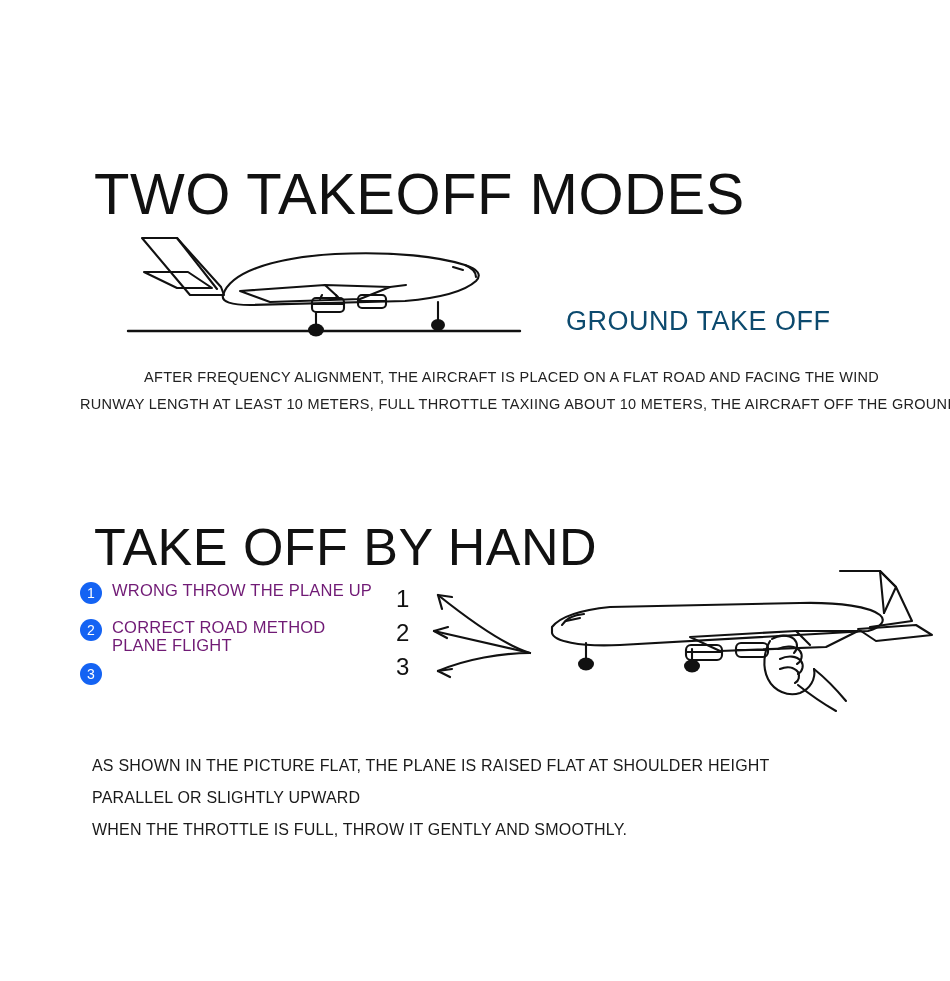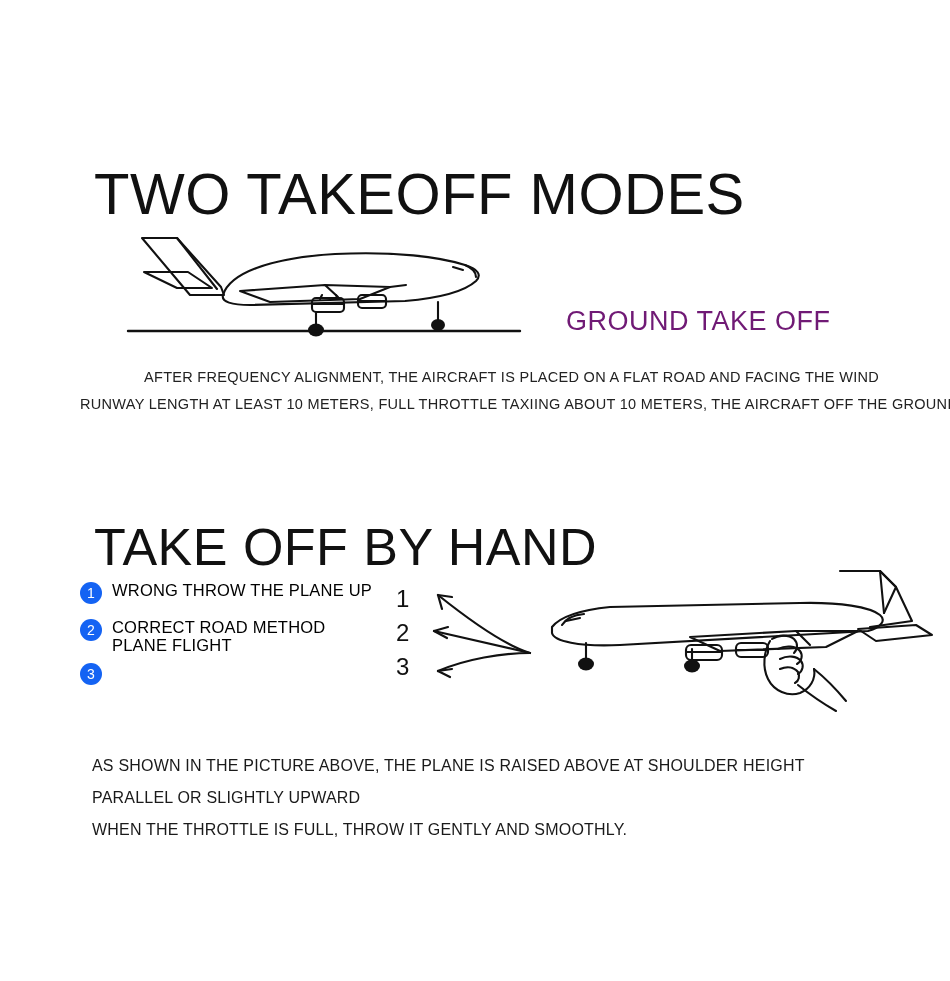--- a/index.html
+++ b/index.html
@@ -43,21 +43,21 @@
     white-space: nowrap;
   }
 
   
   .ground-label {
     position: absolute;
     left: 566px;
     top: 306px;
     font-size: 27px;
     letter-spacing: 0.5px;
-    color: #701a75;
+    color: #0c4a6e;
     white-space: nowrap;
   }
   .ground-caption-1 {
     position: absolute;
     left: 144px;
     top: 369px;
     font-size: 14.5px;
     letter-spacing: 0.3px;
     color: #222222;
     white-space: nowrap;
@@ -96,21 +96,21 @@
     font-size: 14px;
     line-height: 22px;
     text-align: center;
     margin-right: 10px;
     margin-top: 2px;
     font-family: "Liberation Sans", sans-serif;
   }
   .hand-text {
     font-size: 16.5px;
     line-height: 18px;
-    color: #000000;
+    color: #701a75;
     letter-spacing: 0.2px;
     padding-top: 1px;
   }
 
   
   .arrow-num {
     position: absolute;
     font-size: 24px;
     color: #111111;
   }
@@ -259,17 +259,17 @@
       <path d="M238 84 C246 80 256 81 260 86 C263 90 262 96 257 99"></path>
       <path d="M240 94 C248 90 257 91 261 96 C264 100 263 106 258 109"></path>
       <path d="M240 104 C247 101 254 102 258 107 C260 111 259 116 255 118"></path>
       <path d="M230 76 C224 86 222 102 228 114 C234 126 248 132 260 128 C270 124 276 114 274 104"></path>
 
       <path d="M258 120 C268 128 282 138 296 146"></path>
       <path d="M274 104 C284 112 296 124 306 136"></path>
     </svg>
   </div>
 
-  <div class="bottom-cap bc1">AS SHOWN IN THE PICTURE ABOVE, THE PLANE IS RAISED ABOVE AT SHOULDER HEIGHT</div>
+  <div class="bottom-cap bc1">AS SHOWN IN THE PICTURE FLAT, THE PLANE IS RAISED FLAT AT SHOULDER HEIGHT</div>
   <div class="bottom-cap bc2">PARALLEL OR SLIGHTLY UPWARD</div>
   <div class="bottom-cap bc3">WHEN THE THROTTLE IS FULL, THROW IT GENTLY AND SMOOTHLY.</div>
 
 </div>
 
 </body></html>

